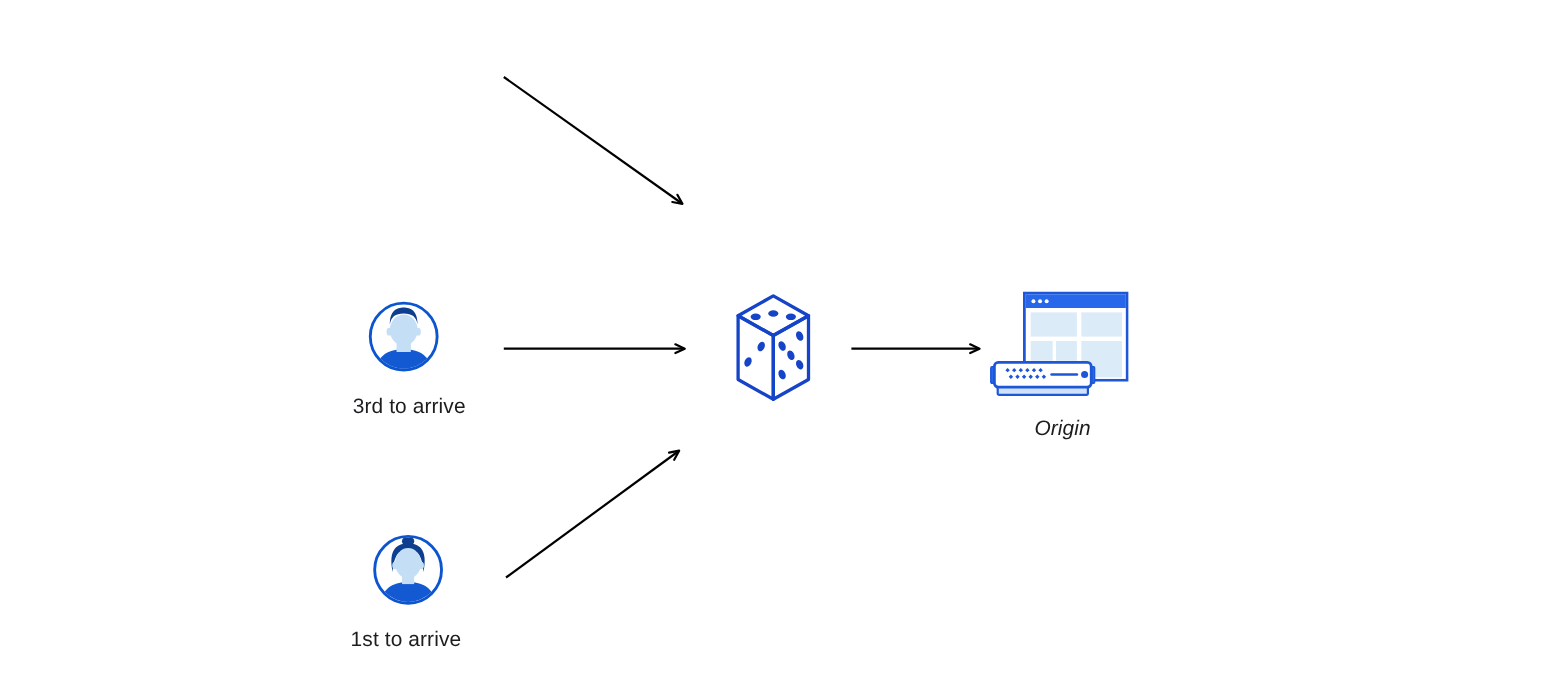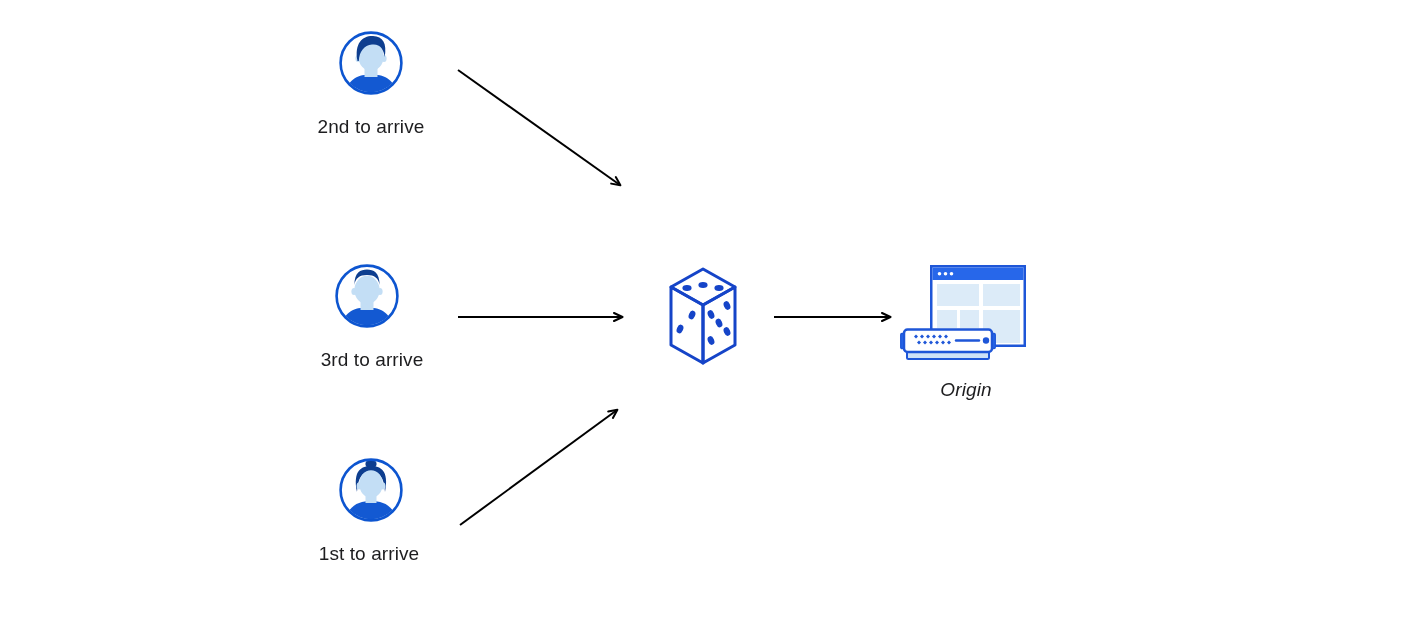--- a/index.html
+++ b/index.html
@@ -39,43 +39,22 @@
       </marker>
     </defs>
     <g stroke="#000000" stroke-width="2" fill="none">
       <line x1="458" y1="70" x2="620" y2="185" marker-end="url(#ah)"></line>
       <line x1="458" y1="317" x2="622" y2="317" marker-end="url(#ah)"></line>
       <line x1="460" y1="525" x2="617" y2="410" marker-end="url(#ah)"></line>
       <line x1="774" y1="317" x2="890" y2="317" marker-end="url(#ah)"></line>
     </g>
   </svg>
 
-  <div class="abs" style="left:338px;top:30px;">
-    <svg width="66" height="66" viewBox="0 0 66 66">
-      <defs>
-          <clipPath id="clip-a1">
-            <circle cx="33" cy="33" r="29.2"></circle>
-          </clipPath>
-        </defs>
-      <circle cx="33" cy="33" r="29.2" fill="#ffffff"></circle>
-      <g clip-path="url(#clip-a1)">
-        <path d="M7,66 C9,49 20,44.5 33,44.5 C46,44.5 57,49 59,66 Z" fill="#1359d2"></path>
-        <rect x="26.5" y="33" width="13" height="14" fill="#c3def5"></rect>
-        <ellipse cx="20" cy="28.5" rx="2.6" ry="3.6" fill="#c3def5"></ellipse>
-        <ellipse cx="46" cy="28.5" rx="2.6" ry="3.6" fill="#c3def5"></ellipse>
-        <ellipse cx="33" cy="26.5" rx="12.6" ry="14.6" fill="#c3def5"></ellipse>
-        <path d="M19.5,31 C16,13 25,5.5 35,6 C45,6.5 49,13 46.8,27
-                 C45.5,19 42,13.5 34,14.5 C26,15.5 21.5,21 20.8,31 Z" fill="#0e3e8f"></path>
-      </g>
-      <circle cx="33" cy="33" r="30.4" fill="none" stroke="#0d55d0" stroke-width="2.6"></circle>
-    </svg>
-    <div class="node-label" style="left:-47px;top:86px;">2nd to arrive</div>
-  </div>
 
-  <div class="abs" style="left:334px;top:263px;">
+  <div class="abs" style="left:334px;top:273px;">
     <svg width="66" height="66" viewBox="0 0 66 66">
       <defs>
           <clipPath id="clip-a2">
             <circle cx="33" cy="33" r="29.2"></circle>
           </clipPath>
         </defs>
       <circle cx="33" cy="33" r="29.2" fill="#ffffff"></circle>
       <g clip-path="url(#clip-a2)">
         <path d="M7,66 C9,49 20,44.5 33,44.5 C46,44.5 57,49 59,66 Z" fill="#1359d2"></path>
         <rect x="26.5" y="33" width="13" height="14" fill="#c3def5"></rect>
@@ -83,21 +62,21 @@
         <ellipse cx="46" cy="28.5" rx="2.6" ry="3.6" fill="#c3def5"></ellipse>
         <ellipse cx="33" cy="27" rx="12.6" ry="14.2" fill="#c3def5"></ellipse>
         <path d="M20.4,22 C20.4,9.5 26.5,6.5 33,6.5 C39.5,6.5 45.6,9.5 45.6,22
                  C44.5,15 40.5,12 33,12 C25.5,12 21.5,15 20.4,22 Z" fill="#0e3e8f"></path>
       </g>
       <circle cx="33" cy="33" r="30.4" fill="none" stroke="#0d55d0" stroke-width="2.6"></circle>
     </svg>
     <div class="node-label" style="left:-42px;top:86px;">3rd to arrive</div>
   </div>
 
-  <div class="abs" style="left:338px;top:457px;">
+  <div class="abs" style="left:338px;top:485px;">
     <svg width="66" height="66" viewBox="0 0 66 66">
       <defs>
           <clipPath id="clip-a3">
             <circle cx="33" cy="33" r="29.2"></circle>
           </clipPath>
         </defs>
       <circle cx="33" cy="33" r="29.2" fill="#ffffff"></circle>
       <g clip-path="url(#clip-a3)">
         <path d="M7,66 C9,48.5 21,44 33,44 C45,44 57,48.5 59,66 Z" fill="#1359d2"></path>
         <rect x="27.5" y="33" width="11" height="13" fill="#c3def5"></rect>

